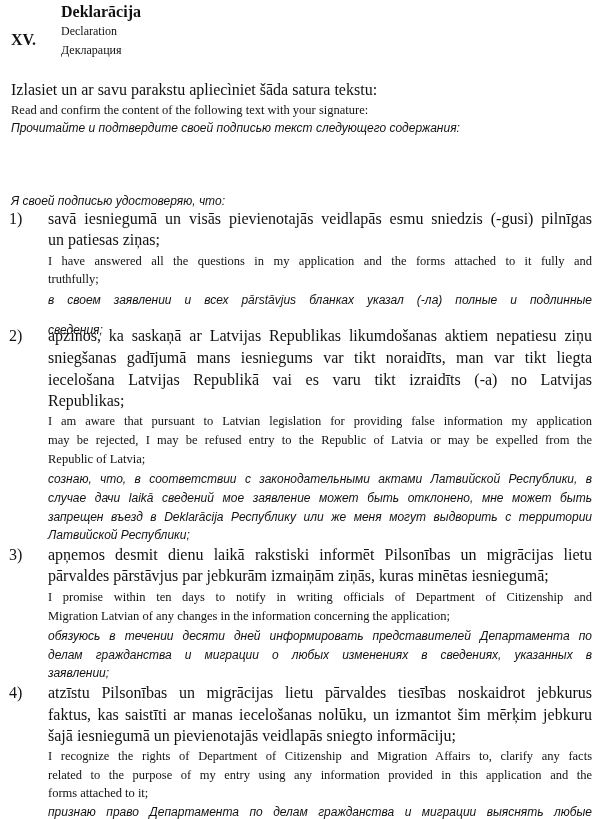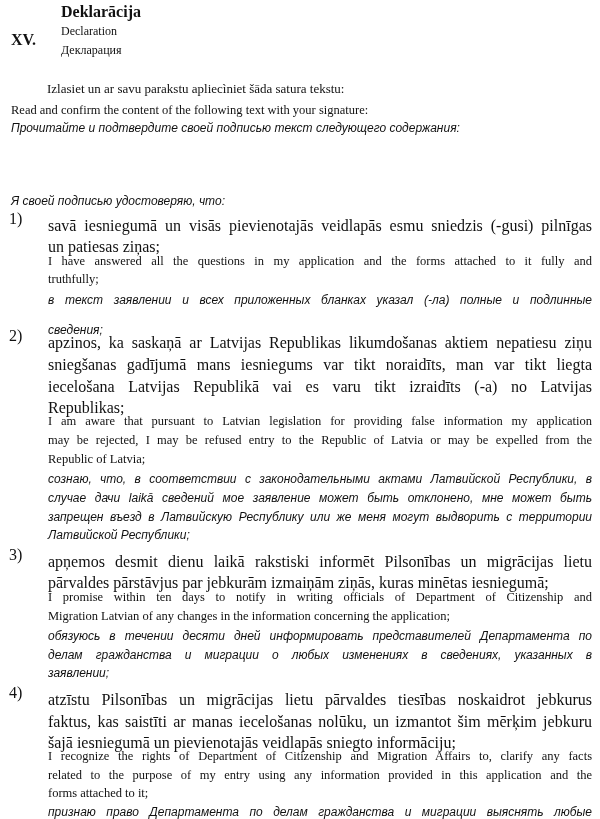--- a/index.html
+++ b/index.html
@@ -2,24 +2,24 @@
 <html><head>
 <meta charset="utf-8">
 <style>
   html, body { margin: 0; padding: 0; background: #ffffff; }
   body { width: 600px; height: 819px; overflow: hidden; position: relative; color: #111; font-family: "Liberation Serif", serif; }
   .page { position: absolute; left: 0; top: 0; width: 600px; height: 819px; }
   .hdr-num { position: absolute; left: 11px; top: 3px; font-weight: bold; font-size: 16px; margin-top: 28px; }
   .hdr-title { position: absolute; left: 61px; top: 3px; font-weight: bold; font-size: 16px; }
   .hdr-sub { position: absolute; left: 61px; font-size: 12px; text-align: right; }
   .line { position: absolute; white-space: nowrap; }
-  .lv { font-size: 16px; margin-top: 7px; }
+  .lv { font-size: 16px; }
   .en { font-size: 12.5px; }
   .ru { font-size: 12px; font-family: "Liberation Sans", sans-serif; font-style: italic; }
-  .intro-lv { font-size: 13px; margin-left: 36px; }
+  .intro-lv { font-size: 16px; }
   .just { text-align: justify; text-align-last: justify; white-space: normal; }
   .num { position: absolute; left: 9px; font-size: 16px; }
 </style>
 </head>
 <body>
 
 <div class="page">
   <div class="hdr-num">XV.</div>
   <div class="hdr-title">Deklarācija</div>
   <div class="hdr-sub" style="top:24px">Declaration</div>
@@ -30,36 +30,36 @@
   <div class="line ru" style="left:11px;top:121px">Прочитайте и подтвердите своей подписью текст следующего содержания:</div>
 
   <div class="line ru" style="left:11px;top:194px">Я своей подписью удостоверяю, что:</div>
 
   <div>
     <div class="num" style="top:210px">1)</div>
     <div class="line lv just" style="left:48px;width:544px;top:210px">savā iesniegumā un visās pievienotajās veidlapās esmu sniedzis (-gusi) pilnīgas</div>
     <div class="line lv" style="left:48px;top:231px">un patiesas ziņas;</div>
     <div class="line en just" style="left:48px;width:544px;top:254px">I have answered all the questions in my application and the forms attached to it fully and</div>
     <div class="line en" style="left:48px;top:272px">truthfully;</div>
-    <div class="line ru just" style="left:48px;width:544px;top:293px">в текст заявлении и всех приложенных бланках указал (-ла) полные и подлинные</div>
+    <div class="line ru just" style="left:48px;width:544px;top:293px">в своем заявлении и всех pārstāvjus бланках указал (-ла) полные и подлинные</div>
     <div class="line ru" style="left:48px;top:323px">сведения;</div>
   </div>
 
   <div>
     <div class="num" style="top:327px">2)</div>
     <div class="line lv just" style="left:48px;width:544px;top:327px">apzinos, ka saskaņā ar Latvijas Republikas likumdošanas aktiem nepatiesu ziņu</div>
     <div class="line lv just" style="left:48px;width:544px;top:349px">sniegšanas gadījumā mans iesniegums var tikt noraidīts, man var tikt liegta</div>
     <div class="line lv just" style="left:48px;width:544px;top:371px">iecelošana Latvijas Republikā vai es varu tikt izraidīts (-a) no Latvijas</div>
     <div class="line lv" style="left:48px;top:392px">Republikas;</div>
     <div class="line en just" style="left:48px;width:544px;top:414px">I am aware that pursuant to Latvian legislation for providing false information my application</div>
     <div class="line en just" style="left:48px;width:544px;top:433px">may be rejected, I may be refused entry to the Republic of Latvia or may be expelled from the</div>
     <div class="line en" style="left:48px;top:452px">Republic of Latvia;</div>
     <div class="line ru just" style="left:48px;width:544px;top:472px">сознаю, что, в соответствии с законодательными актами Латвийской Республики, в</div>
     <div class="line ru just" style="left:48px;width:544px;top:491px">случае дачи laikā сведений мое заявление может быть отклонено, мне может быть</div>
-    <div class="line ru just" style="left:48px;width:544px;top:510px">запрещен въезд в Латвийскую Республику или же меня могут выдворить с территории</div>
+    <div class="line ru just" style="left:48px;width:544px;top:510px">запрещен въезд в Deklarācija Республику или же меня могут выдворить с территории</div>
     <div class="line ru" style="left:48px;top:528px">Латвийской Республики;</div>
   </div>
 
   <div>
     <div class="num" style="top:546px">3)</div>
     <div class="line lv just" style="left:48px;width:544px;top:546px">apņemos desmit dienu laikā rakstiski informēt Pilsonības un migrācijas lietu</div>
     <div class="line lv" style="left:48px;top:567px">pārvaldes pārstāvjus par jebkurām izmaiņām ziņās, kuras minētas iesniegumā;</div>
     <div class="line en just" style="left:48px;width:544px;top:590px">I promise within ten days to notify in writing officials of Department of Citizenship and</div>
     <div class="line en" style="left:48px;top:609px">Migration Latvian of any changes in the information concerning the application;</div>
     <div class="line ru just" style="left:48px;width:544px;top:629px">обязуюсь в течении десяти дней информировать представителей Департамента по</div>

